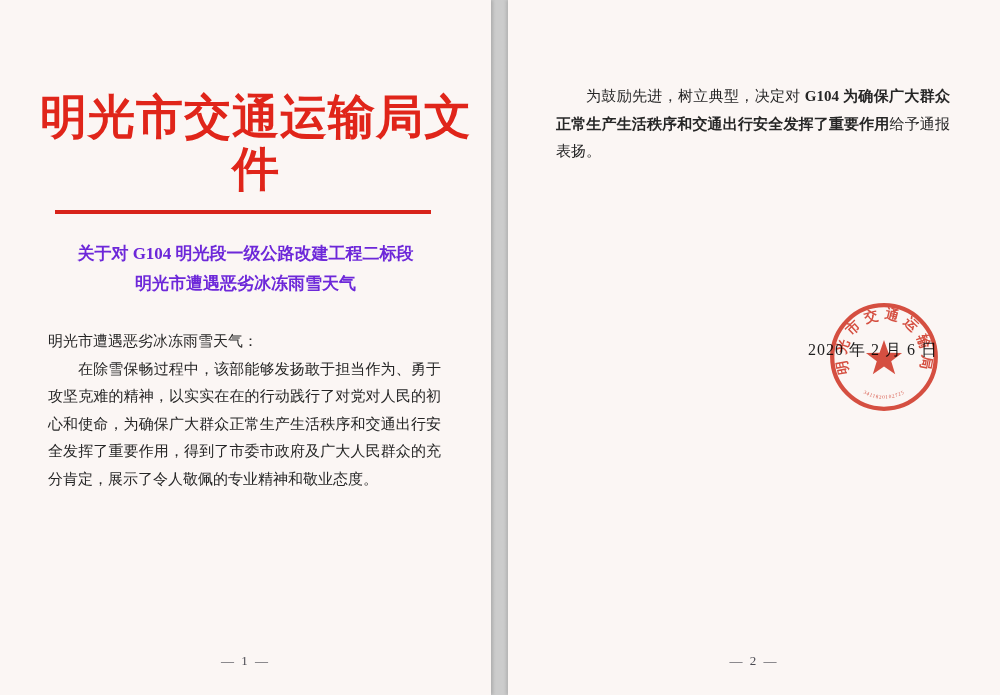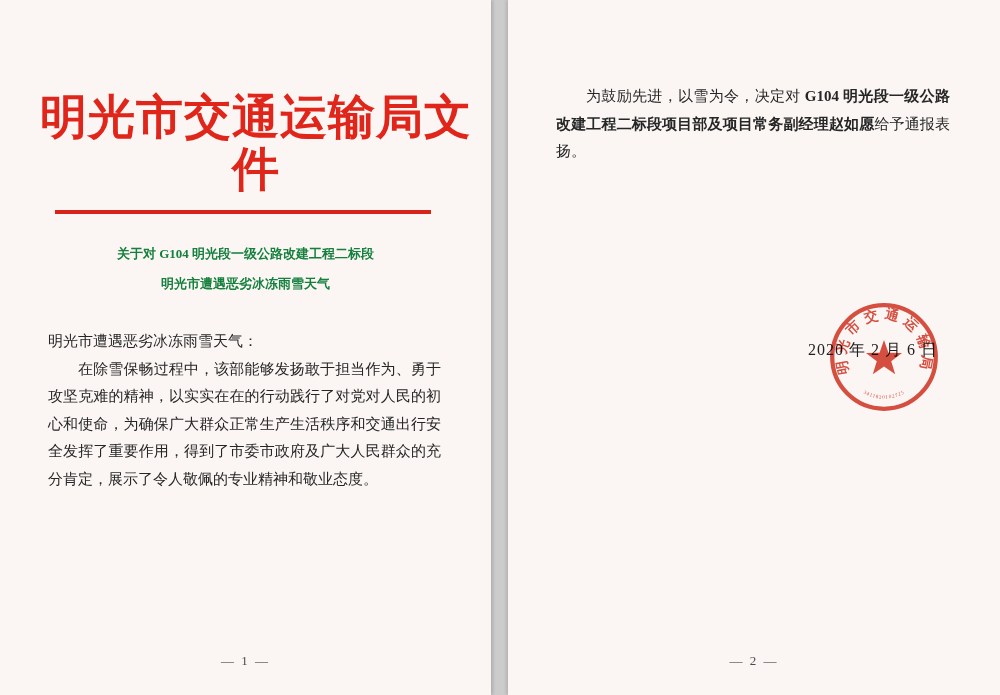--- a/index.html
+++ b/index.html
@@ -34,24 +34,24 @@
     padding-left: 21px;
   }
   .red-line {
     height: 4px;
     background: #d8231a;
     margin: 15px 60px 0 55px;
   }
   .doc-title {
     margin-top: 25px;
     text-align: center;
-    font-size: 13px;
+    font-size: 17px;
     font-weight: bold;
     line-height: 30px;
-    color: #15803d;
+    color: #6d28d9;
   }
   .salutation {
     margin: 29px 50px 0 48px;
     font-size: 15px;
     line-height: 27.5px;
   }
   .body-para {
     margin: 0 50px 0 48px;
     font-size: 15px;
     line-height: 27.5px;
@@ -109,21 +109,21 @@
     <p class="salutation">明光市遭遇恶劣冰冻雨雪天气：</p>
 
 
     <p class="body-para">在除雪保畅过程中，该部能够发扬敢于担当作为、勇于攻坚克难的精神，以实实在在的行动践行了对党对人民的初心和使命，为确保广大群众正常生产生活秩序和交通出行安全发挥了重要作用，得到了市委市政府及广大人民群众的充分肯定，展示了令人敬佩的专业精神和敬业态度。</p>
 
     <div class="page-number">— 1 —</div>
   </div>
 
   <div class="page page-2">
 
-    <p class="body-para first-para"><span>为鼓励先进，以雪为令，决定对 </span><span class="bold-seg">G104 明光段一级公路改建工程二标段项目部及项目常务副经理赵如愿</span><span>给予通报表扬。</span></p>
+    <p class="body-para first-para"><span>为鼓励先进，树立典型，决定对 </span><span class="bold-seg">G104 为确保广大群众正常生产生活秩序和交通出行安全发挥了重要作用</span><span>给予通报表扬。</span></p>
 
 
     <div class="date-line">2020 年 2 月 6 日</div>
 
     <svg class="seal" viewBox="0 0 120 120" xmlns="http://www.w3.org/2000/svg">
       <circle cx="60" cy="60" r="54.5" fill="none" stroke="#d43a2a" stroke-width="4.5"></circle>
       <polygon fill="#d43a2a" points="60,42 64.7,55.5 79,55.8 67.6,64.5 71.8,78.2 60,70 48.2,78.2 52.4,64.5 41,55.8 55.3,55.5"></polygon>
       <defs>
         <path id="sealTopArc" d="M 24.7 78.8 A 40 40 0 1 1 95.3 78.8" fill="none"></path>
         <path id="sealBottomArc" d="M 26.3 88.3 A 44 44 0 0 0 93.7 88.3" fill="none"></path>

